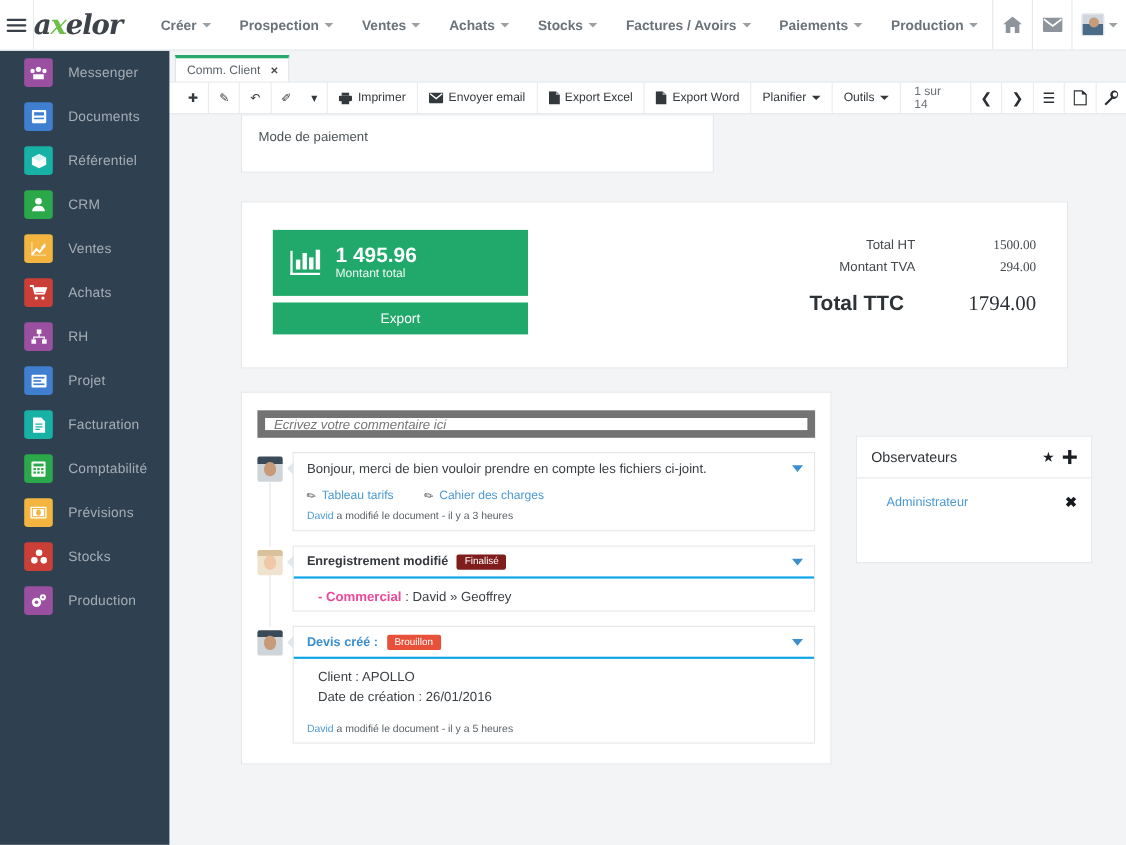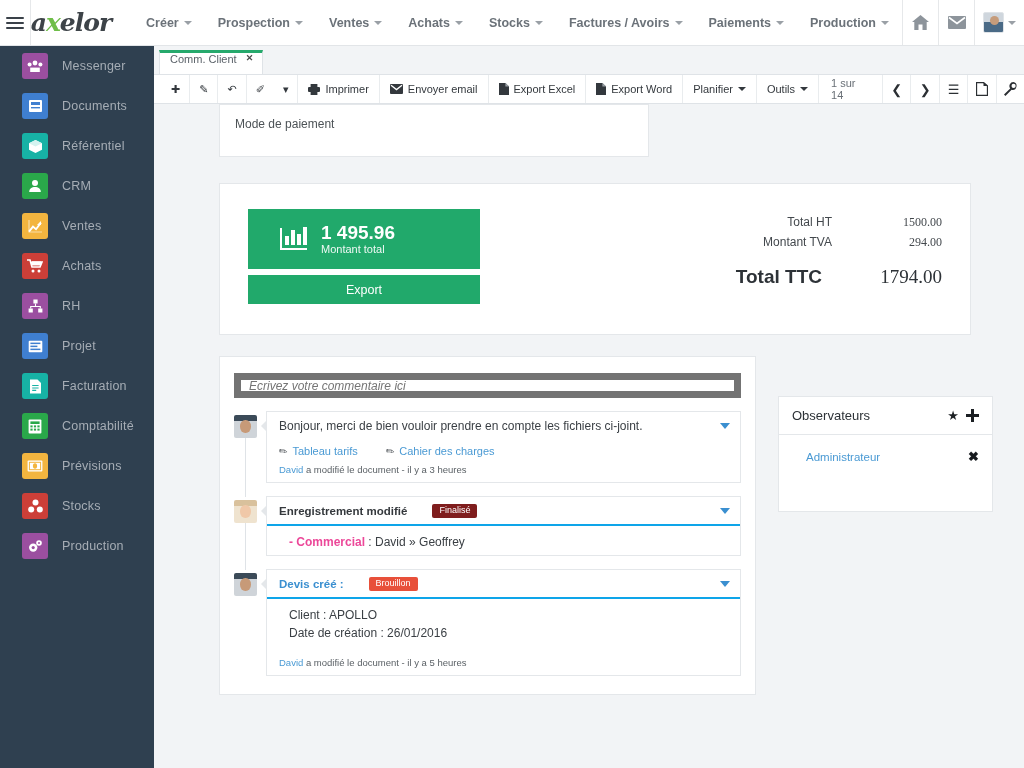--- a/index.html
+++ b/index.html
@@ -81,21 +81,21 @@
     position: absolute; top: 46px; left: 154px;
     width: 870px; height: 722px; background: #f2f4f6;
   }
   .tabstrip {
     height: 28px; background: #f2f4f6; padding-left: 5px;
     display: flex; align-items: flex-end;
   }
   .tab {
     background: #fff; border: 1px solid #dfe3e7; border-bottom: none;
     border-top: 3px solid #26a96c;
-    height: 24px; padding: 0 9px 0 10px; display: flex; align-items: flex-start; gap: 9px;
+    height: 24px; padding: 0 9px 0 10px; display: flex; align-items: center; gap: 9px;
     font-size: 11px; color: #5b6269; cursor: pointer;
   }
   .tab .close { font-size: 9px; color: #4a4a4a; font-weight: bold; cursor: pointer; }
 
   .toolbar {
     height: 30px; background: #fff; border-top: 1px solid #dfe3e7;
     border-bottom: 1px solid #dfe3e7;
     display: flex; align-items: stretch; padding-left: 8px;
   }
   .tbtn {
@@ -128,21 +128,21 @@
   .lbl-mode { font-size: 12px; color: #4c5256; }
 
   .panel-totals {
     position: absolute; left: 65px; top: 79px; width: 752px; height: 152px;
     padding: 25px 28px;
     display: flex; justify-content: space-between;
   }
   .kpi-wrap { width: 232px; }
   .kpi-card {
     background: #21a96b; height: 60px; display: flex; align-items: center;
-    padding-left: 32px; color: #fff; gap: 14px;
+    padding-left: 16px; color: #fff; gap: 14px;
   }
   .kpi-bars { display: flex; align-items: flex-end; gap: 2px; height: 22px; padding-bottom: 3px;
               border-left: 2px solid #fff; border-bottom: 2px solid #fff; padding-left: 3px; }
   .kpi-bars i { display: block; width: 4px; background: #fff; }
   .kpi-val { font-size: 19px; font-weight: bold; line-height: 1.1; }
   .kpi-sub { font-size: 11px; opacity: .92; }
   .kpi-export {
     margin-top: 6px; height: 29px; background: #21a96b; color: #fff;
     display: flex; align-items: center; justify-content: center;
     font-size: 12.5px; cursor: pointer;
@@ -180,21 +180,21 @@
   }
   .msg-box {
     flex: 1; border: 1px solid #e4e7ea; background: #fff; position: relative;
   }
   .msg-box:before {
     content: ""; position: absolute; left: -6px; top: 8px;
     width: 0; height: 0; border-top: 6px solid transparent;
     border-bottom: 6px solid transparent; border-right: 6px solid #e4e7ea;
   }
   .msg-head {
-    padding: 7px 10px 6px 12px; display: flex; align-items: center; gap: 25px;
+    padding: 7px 10px 6px 12px; display: flex; align-items: center; gap: 8px;
     font-size: 12px;
   }
   .msg-head.bordered { border-bottom: 2px solid #0ea5e9; }
   .msg-title-bold { font-weight: bold; color: #35393d; font-size: 11.5px; }
   .msg-title-link { color: #3a8fd0; font-weight: bold; font-size: 11.5px; }
   .badge {
     font-size: 9px; color: #fff; padding: 2px 7px 3px; border-radius: 2px; line-height: 1;
   }
   .badge.finalise { background: #7f1d1d; }
   .badge.brouillon { background: #e8503a; }

